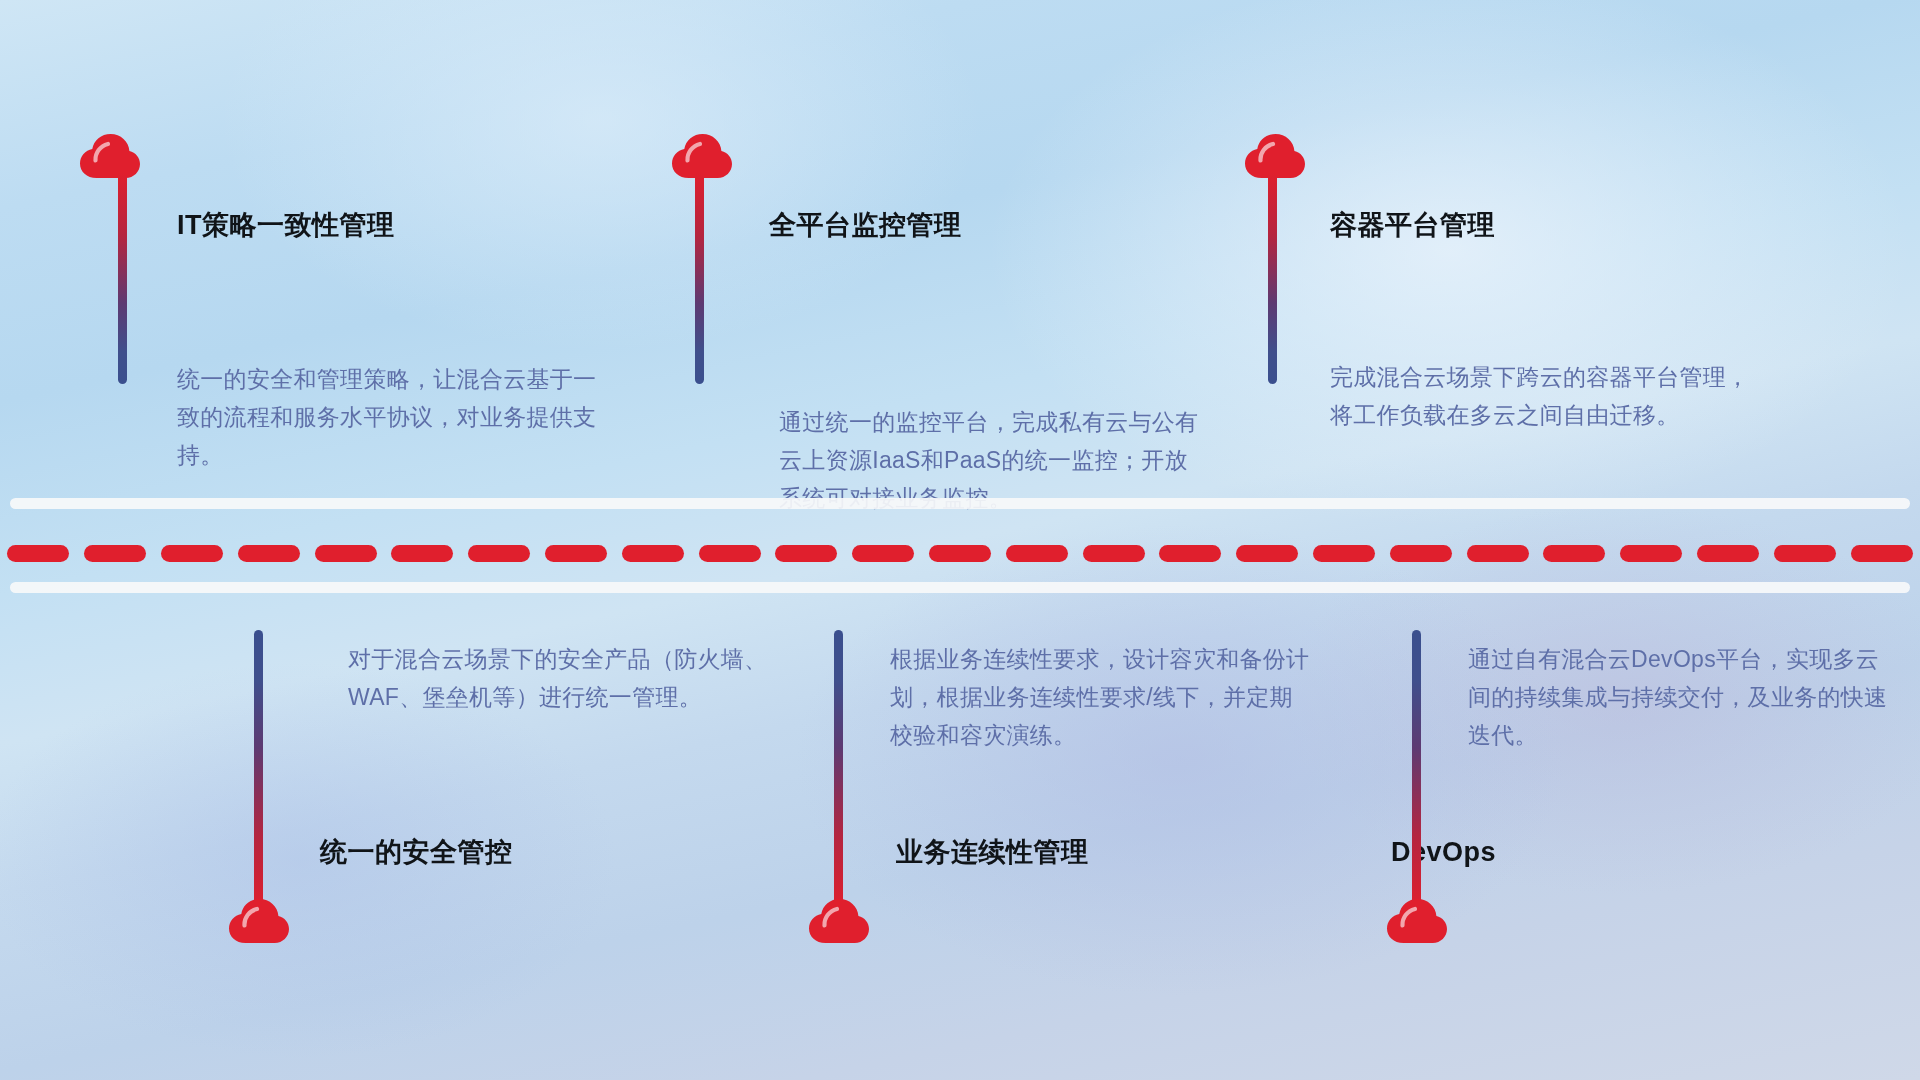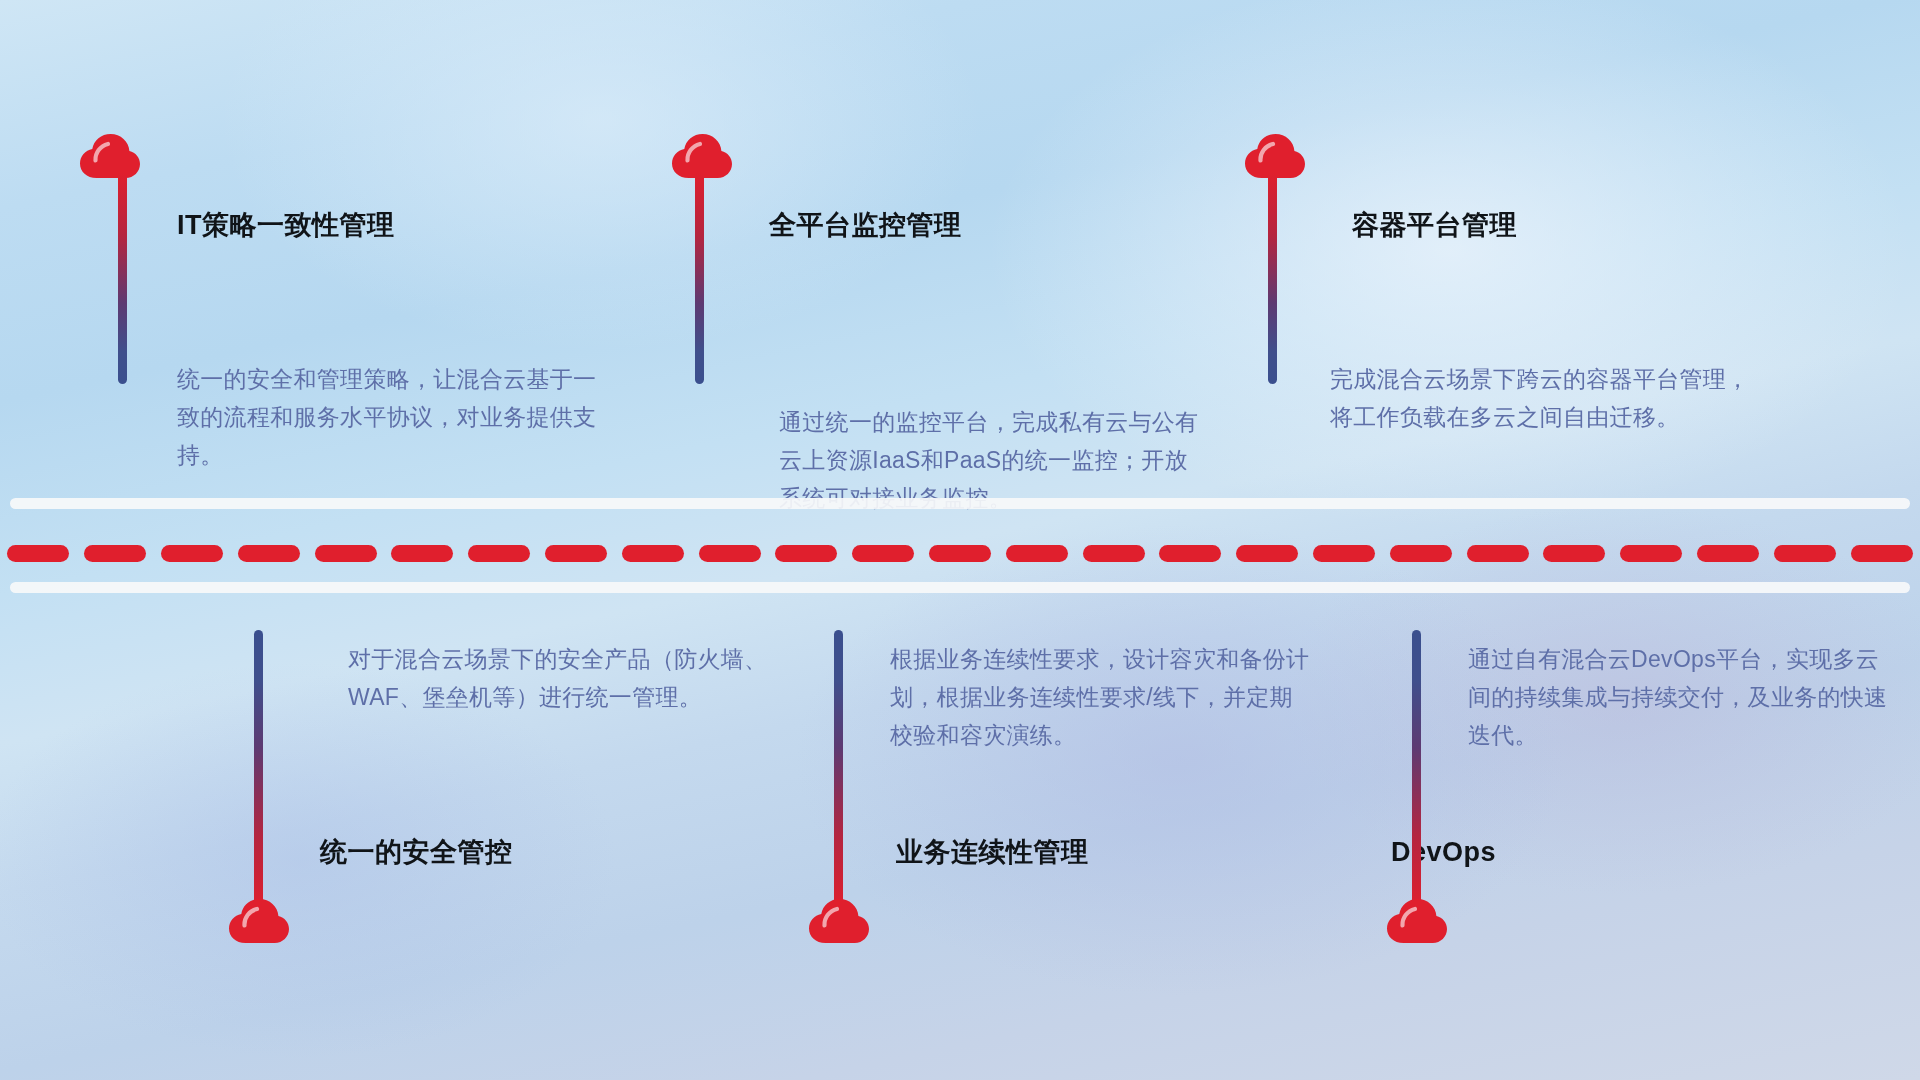--- a/index.html
+++ b/index.html
@@ -121,22 +121,22 @@
   </div>
 
   <div class="col">
     <div class="cloud" style="left:1244px; top:133px;">
       <svg viewBox="0 0 62 46">
         <path d="M17.5 45 C7.6 45 1 38.5 1 30.4 C1 23.2 6.3 17.3 13.3 16.1 C14.6 7.3 22.3 1 31.6 1 C41.6 1 49.8 8.4 50.4 18 C56.6 19.4 61 24.7 61 31 C61 38.7 54.6 45 46.7 45 Z" fill="#e01f2d"></path>
         <path d="M16.5 27.5 C16.0 19.8 21.3 12.8 29.0 11.0" stroke="#f2a6ad" stroke-width="4.2" stroke-linecap="round" fill="none"></path>
       </svg>
     </div>
     <div class="stem down" style="left:1268px; top:172px; height:212px;"></div>
-    <div class="title" style="left:1330px; top:225px; transform:translateY(-50%);margin-left:22px;">容器平台管理</div>
-    <div class="body" style="left:1330px; top:360px; width:430px;">完成混合云场景下跨云的容器平台管理，将工作负载在多云之间自由迁移。</div>
+    <div class="title" style="left:1330px; top:225px; transform:translateY(-50%);">容器平台管理</div>
+    <div class="body" style="left:1330px; top:360px; width:430px;font-family:Liberation Mono, monospace;">完成混合云场景下跨云的容器平台管理，将工作负载在多云之间自由迁移。</div>
   </div>
 
   <div class="band" id="band-top"></div>
   <div id="dash-row">
       <div class="dash" style="left: 7.4px; background: rgb(224, 31, 45);"></div>
       <div class="dash" style="left: 84.2px; background: rgb(224, 31, 45);"></div>
       <div class="dash" style="left: 161px; background: rgb(224, 31, 45);"></div>
       <div class="dash" style="left: 237.8px; background: rgb(224, 31, 45);"></div>
       <div class="dash" style="left: 314.6px; background: rgb(224, 31, 45);"></div>
       <div class="dash" style="left: 391.4px; background: rgb(224, 31, 45);"></div>

